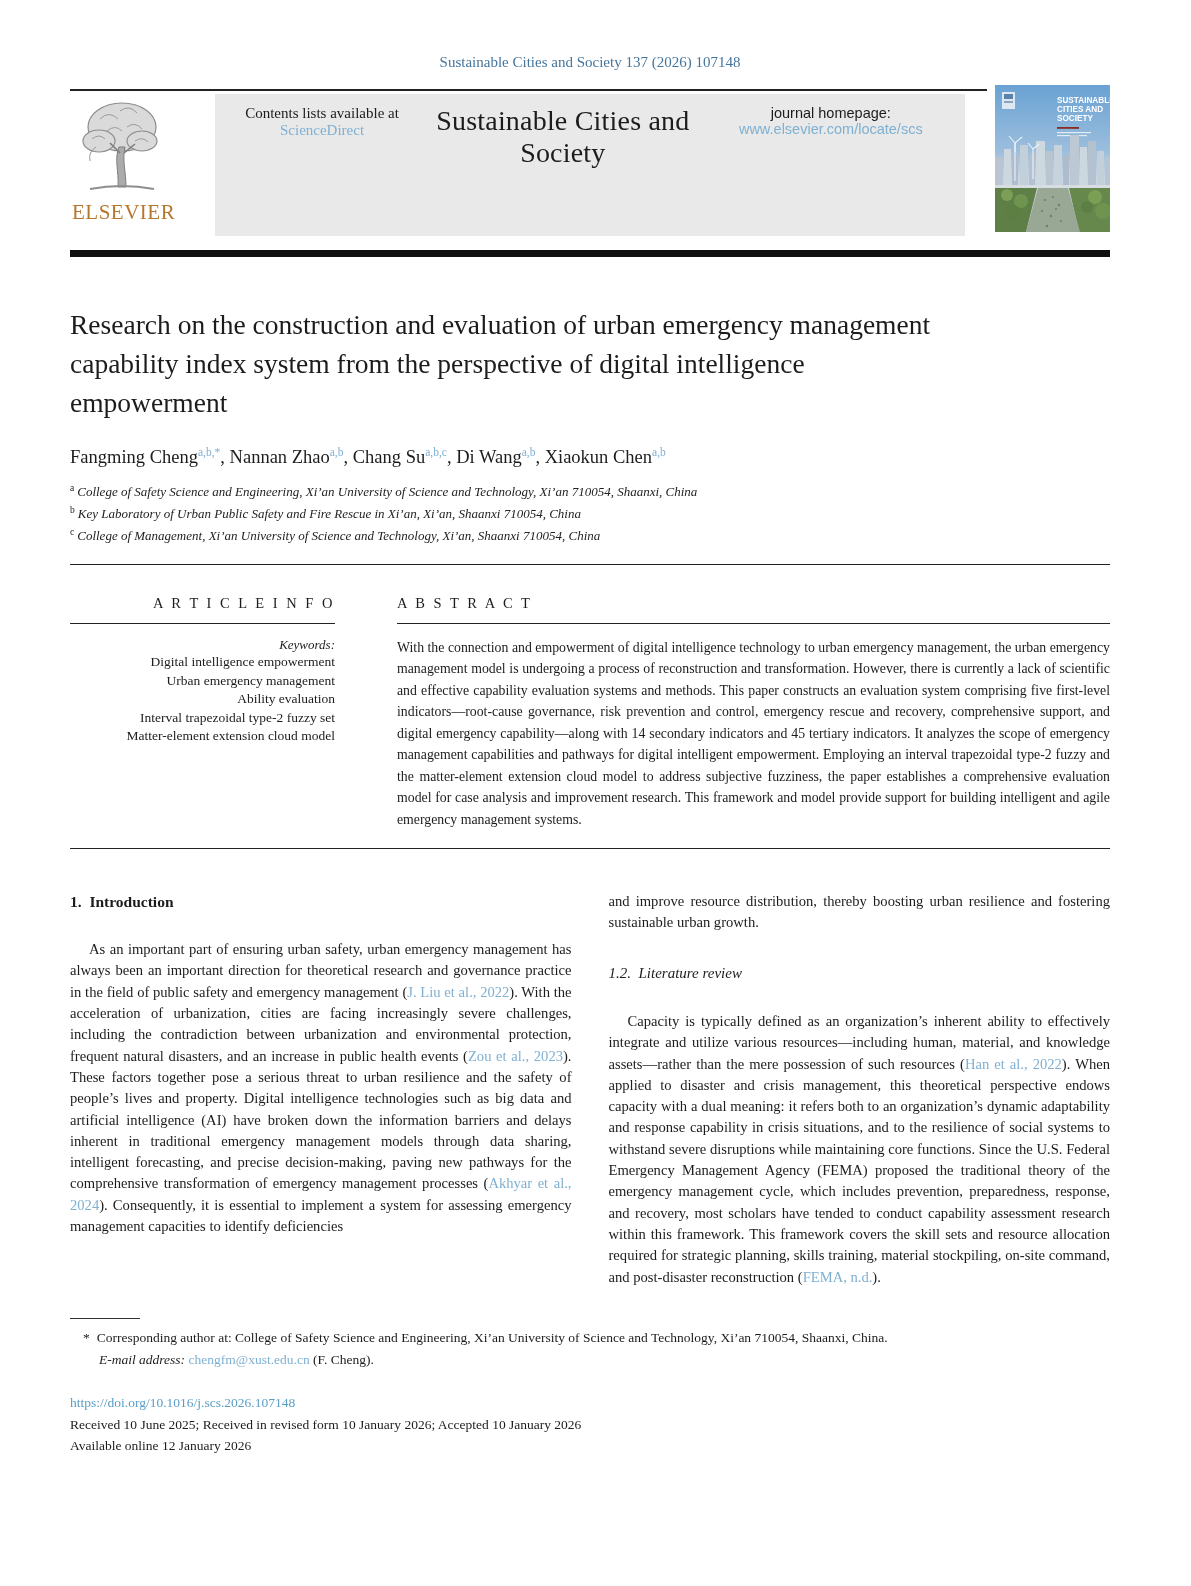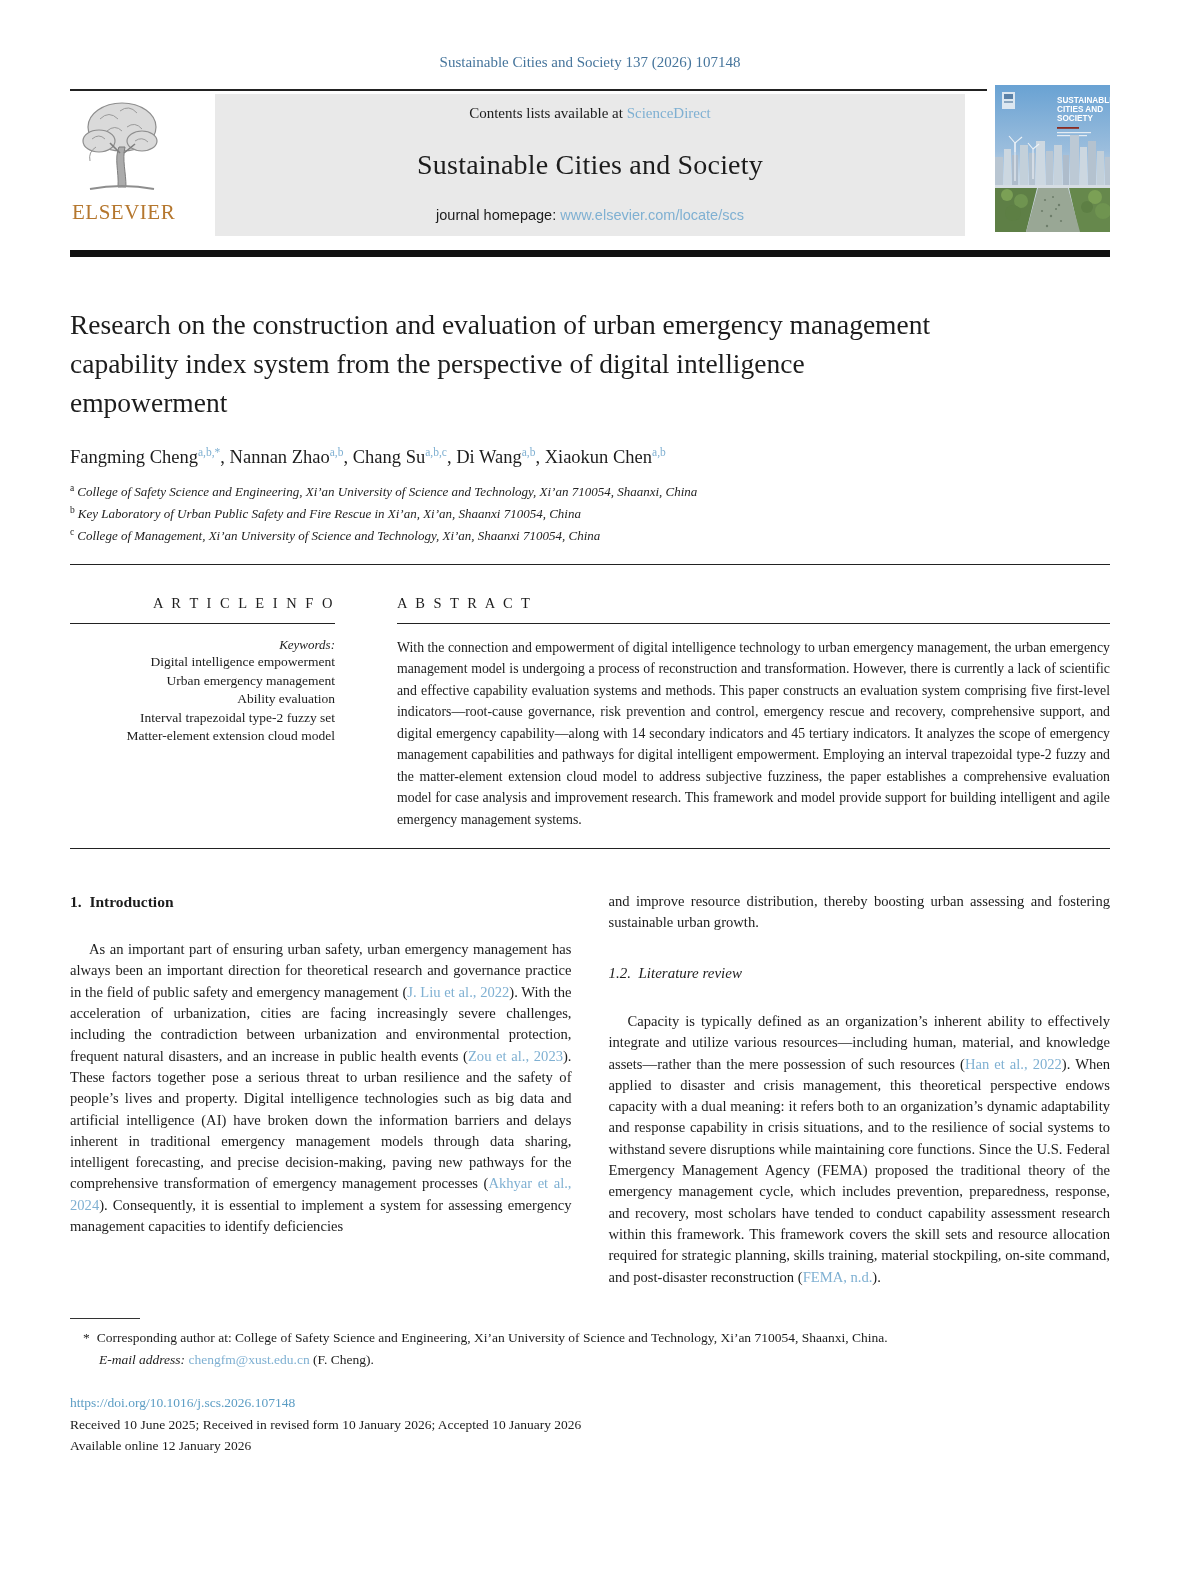--- a/index.html
+++ b/index.html
@@ -11,21 +11,21 @@
     padding:54px 81px 0 70px;
   }
   
   .citation { text-align:center; color:#46759c; font-size:15px; }
   .header-band { position:relative; height:149px; margin-top:18px; }
   .header-rule { position:absolute; top:0; left:0; right:123px; height:2px; background:#222; }
   .elsevier { position:absolute; left:2px; top:8px; width:122px; text-align:left; }
   .els-text { font-size:21px; color:#b5772e; letter-spacing:.5px; margin-top:1px; }
   .gray-box {
     position:absolute; left:145px; right:145px; top:5px; bottom:2px;
-    background:#e9e9e9; display:flex; flex-direction:column;
+    background:#e9e9e9; display:flex; 
     justify-content:space-between; text-align:center; padding:11px 8px 13px;
   }
   .contents-line { font-size:15px; }
   .journal-title { font-size:28px; letter-spacing:.2px; }
   .homepage-line { font-family:"Liberation Sans", sans-serif; font-size:14.5px; }
   .cover { position:absolute; right:0; top:-4px; width:115px; height:147px; box-shadow:0 0 0 1px #9db4c8 inset; }
   .black-bar { height:7px; background:#111; margin-top:12px; }
   
   .title { font-size:27.5px; font-weight:400; line-height:1.42; margin:48px 0 0; max-width:872px; }
   .authors { font-size:18.5px; margin-top:24px; }
@@ -202,21 +202,21 @@
   </div>
 
   <hr class="rule-full">
 
   <div class="main-cols">
     <div class="mcol">
       <h2 class="h-num">1.  Introduction</h2>
       <p class="para indent"><span>As an important part of ensuring urban safety, urban emergency management has always been an important direction for theoretical research and governance practice in the field of public safety and emergency management (</span><span class="tlink">J. Liu et al., 2022</span><span>). With the acceleration of urbanization, cities are facing increasingly severe challenges, including the contradiction between urbanization and environmental protection, frequent natural disasters, and an increase in public health events (</span><span class="tlink">Zou et al., 2023</span><span>). These factors together pose a serious threat to urban resilience and the safety of people’s lives and property. Digital intelligence technologies such as big data and artificial intelligence (AI) have broken down the information barriers and delays inherent in traditional emergency management models through data sharing, intelligent forecasting, and precise decision-making, paving new pathways for the comprehensive transformation of emergency management processes (</span><span class="tlink">Akhyar et al., 2024</span><span>). Consequently, it is essential to implement a system for assessing emergency management capacities to identify deficiencies</span></p>
     </div>
     <div class="mcol">
-      <p class="para">and improve resource distribution, thereby boosting urban assessing and fostering sustainable urban growth.</p>
+      <p class="para">and improve resource distribution, thereby boosting urban resilience and fostering sustainable urban growth.</p>
       <h3 class="h-sub later">1.2.  Literature review</h3>
       <p class="para indent"><span>Capacity is typically defined as an organization’s inherent ability to effectively integrate and utilize various resources—including human, material, and knowledge assets—rather than the mere possession of such resources (</span><span class="tlink">Han et al., 2022</span><span>). When applied to disaster and crisis management, this theoretical perspective endows capacity with a dual meaning: it refers both to an organization’s dynamic adaptability and response capability in crisis situations, and to the resilience of social systems to withstand severe disruptions while maintaining core functions. Since the U.S. Federal Emergency Management Agency (FEMA) proposed the traditional theory of the emergency management cycle, which includes prevention, preparedness, response, and recovery, most scholars have tended to conduct capability assessment research within this framework. This framework covers the skill sets and resource allocation required for strategic planning, skills training, material stockpiling, on-site command, and post-disaster reconstruction (</span><span class="tlink">FEMA, n.d.</span><span>).</span></p>
     </div>
   </div>
 
   <div class="footnote">
     <div class="fn-rule"></div>
     <div class="fn-line"><span class="fn-star">*</span><span>Corresponding author at: College of Safety Science and Engineering, Xi’an University of Science and Technology, Xi’an 710054, Shaanxi, China.</span></div>
     <div class="fn-email"><span class="ital">E-mail address: </span><span class="tlink">chengfm@xust.edu.cn</span><span> (F. Cheng).</span></div>
   </div>

